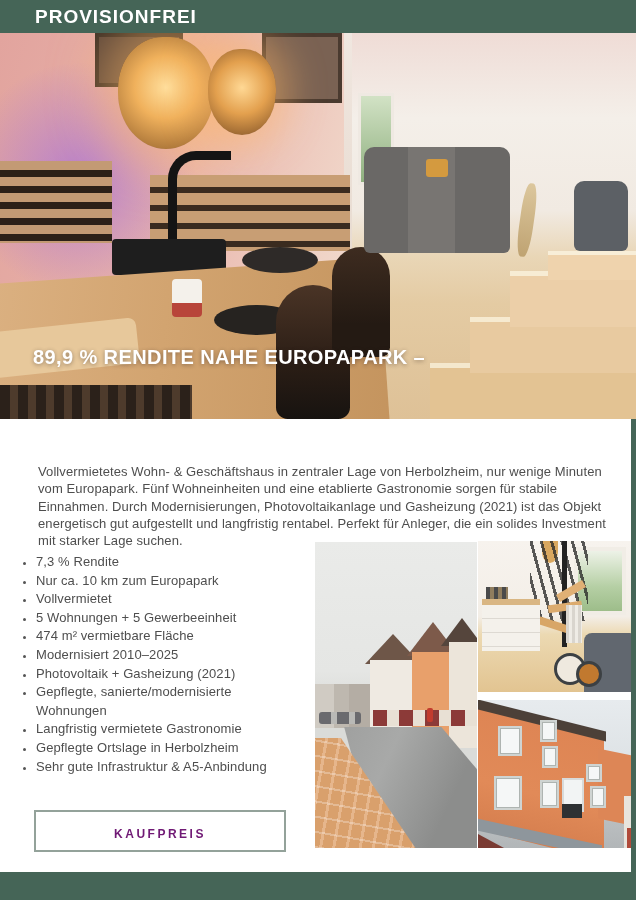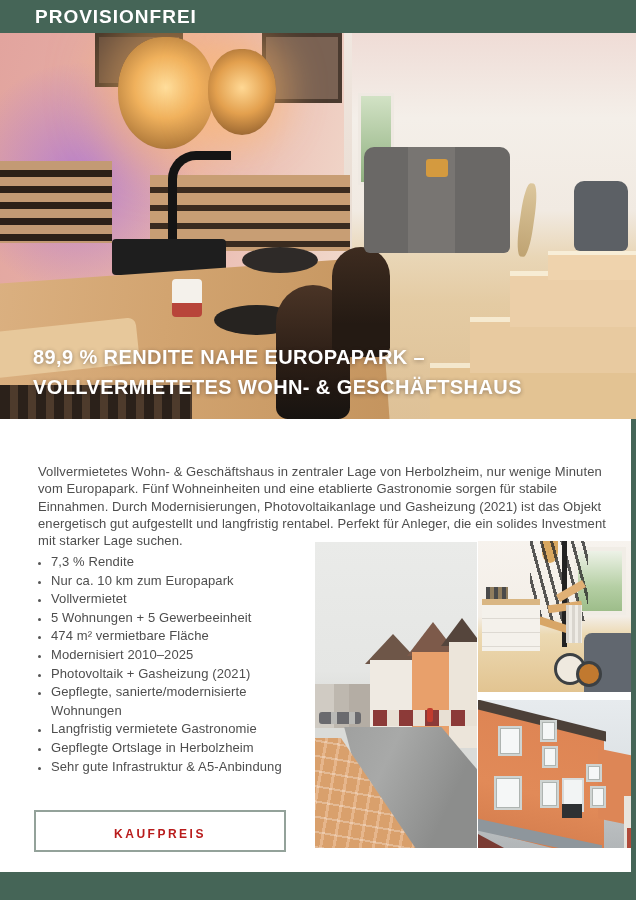--- a/index.html
+++ b/index.html
@@ -60,21 +60,21 @@
   .h-step3{left:510px;top:238px;width:126px;height:51px;background:#eccfa8;border-top:5px solid #f7ecd4;}
   .h-step4{left:548px;top:218px;width:88px;height:25px;background:#efd3ad;border-top:4px solid #f8eed8;}
   .hero-title{position:absolute;left:33px;top:309px;color:#ffffff;font-weight:700;font-size:20px;
         line-height:30px;letter-spacing:0.4px;text-shadow:0 1px 4px rgba(45,32,28,0.45);white-space:nowrap;}
 
   
   .section-heading{position:absolute;left:33px;top:428px;margin:0;color:var(--heading-green,#2c5c4b);
         font-size:17px;font-weight:700;letter-spacing:3px;}
   .body-text{position:absolute;left:33px;top:458px;width:570px;margin:5px;color:var(--body-text,#4e4e4e);
         font-size:13px;line-height:17.3px;letter-spacing:0.1px;}
-  .features{position:absolute;left:35px;top:553px;width:262px;margin:0;padding:0 0 0 16px;
+  .features{position:absolute;left:20px;top:553px;width:262px;margin:0;padding:0 0 0 16px;
         color:var(--body-text,#4e4e4e);font-size:13px;line-height:18.6px;letter-spacing:0.1px;list-style:disc;}
   .features li::marker{color:#555;font-size:11px;}
 
   
   figure{margin:0;}
   .photo-street{position:absolute;left:315px;top:542px;width:162px;height:306px;overflow:hidden;
         background:linear-gradient(180deg,#eaebe9 0%,#e5e6e4 42%,#dadbd8 55%);}
   .s-distant{left:0;top:142px;width:62px;height:44px;
         background:linear-gradient(90deg,#d0cbc3 0 30%,#beb8af 30% 55%,#b4ada4 55%);}
   .s-roof-white{left:50px;top:92px;width:0;height:0;border-left:28px solid transparent;
@@ -136,21 +136,21 @@
   .b-corner{left:0;top:128px;width:26px;height:20px;background:#7a3b33;clip-path:polygon(0 30%,100% 100%,0 100%);}
   .b-sliver{left:146px;top:96px;width:8px;height:52px;background:#e8e4dd;}
   .b-red{left:149px;top:128px;width:5px;height:20px;background:#b04a3a;}
 
   
   .price-box{position:absolute;left:34px;top:810px;width:248px;height:38px;border:2px solid #93a29a;}
   .price-amount{position:absolute;left:50%;top:-24px;transform:translateX(-50%);background:#fff;
         padding:0 12px;font-size:35px;font-weight:700;line-height:1;letter-spacing:1px;
         color:var(--price-green,#37594a);white-space:nowrap;}
   .price-label{position:absolute;left:0;right:0;top:15px;text-align:center;font-size:12px;font-weight:700;
-        letter-spacing:2.5px;color:#b91c1c;}
+        letter-spacing:2.5px;color:#701a75;}
 
   
   .right-stripe{position:absolute;left:631px;top:419px;width:5px;height:453px;background:var(--banner-green,#456557);}
   .footer{position:absolute;left:0;top:872px;width:636px;height:28px;background:var(--banner-green,#456557);}
 </style>
 </head>
 <body>
 
 <div class="page">
 
@@ -182,21 +182,20 @@
     <div class="abs h-sofa"></div>
     <div class="abs h-pillow"></div>
     <div class="abs h-pampas"></div>
     <div class="abs h-speaker"></div>
     <div class="abs h-step1"></div>
     <div class="abs h-step2"></div>
     <div class="abs h-step3"></div>
     <div class="abs h-step4"></div>
     <div class="hero-title">
       <div>89,9 % RENDITE NAHE EUROPAPARK –</div>
-      <div>VOLLVERMIETETES WOHN- &amp; GESCHÄFTSHAUS</div>
     </div>
   </figure>
 
 
   <p class="body-text">Vollvermietetes Wohn- &amp; Geschäftshaus in zentraler Lage von Herbolzheim, nur wenige Minuten vom Europapark. Fünf Wohneinheiten und eine etablierte Gastronomie sorgen für stabile Einnahmen. Durch Modernisierungen, Photovoltaikanlage und Gasheizung (2021) ist das Objekt energetisch gut aufgestellt und langfristig rentabel. Perfekt für Anleger, die ein solides Investment mit starker Lage suchen.</p>
 
   <ul class="features">
     <li>7,3 % Rendite</li>
     <li>Nur ca. 10 km zum Europapark</li>
     <li>Vollvermietet</li>

